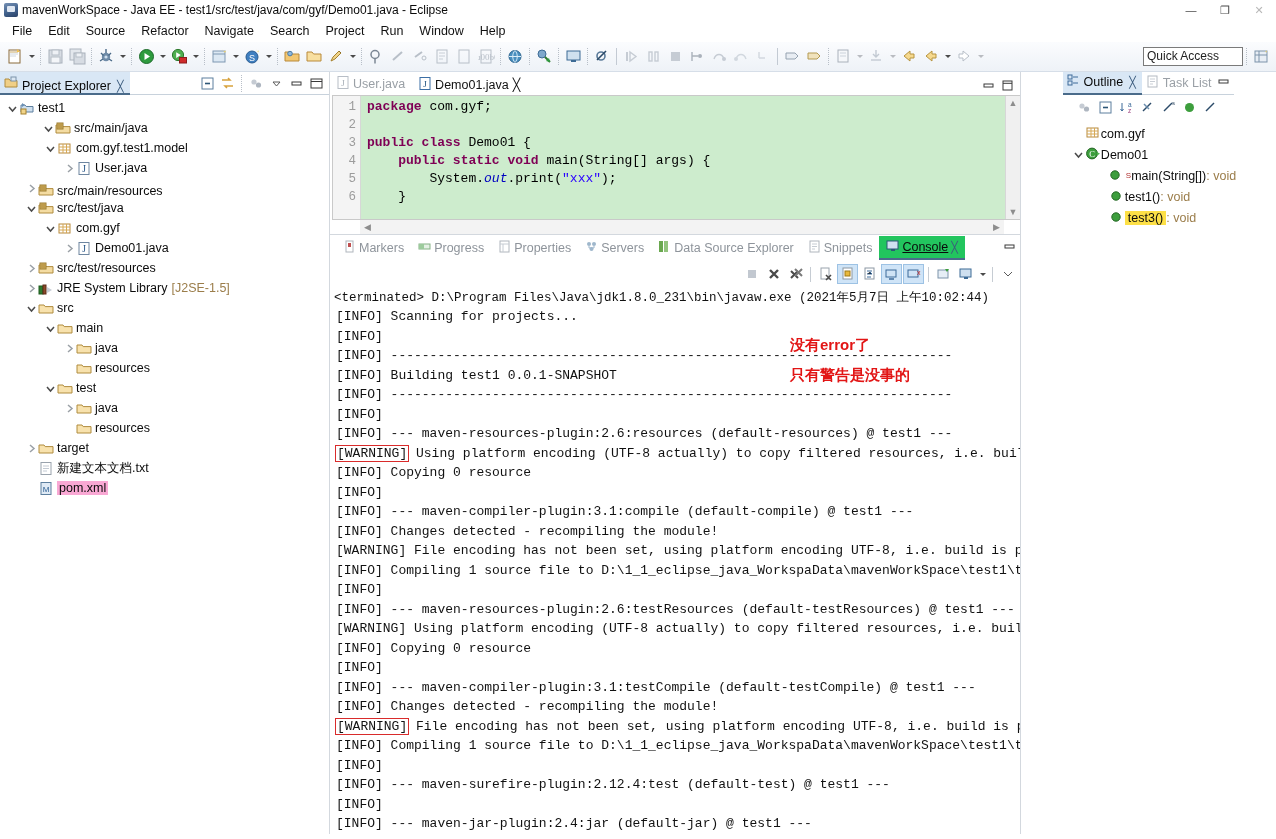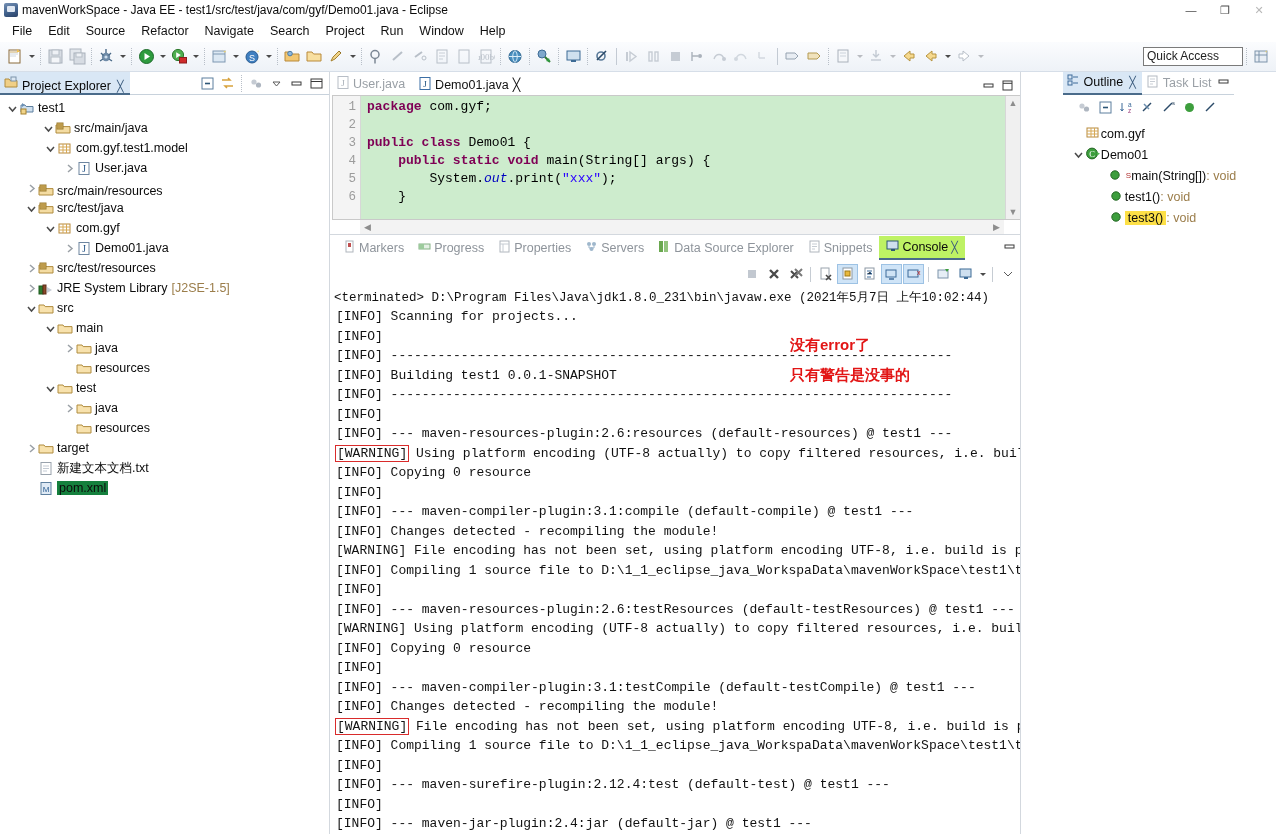--- a/index.html
+++ b/index.html
@@ -74,21 +74,21 @@
   .pe-tabbar { display:flex; align-items:center; height:23px; background:#fff; border-bottom:1px solid #c8d2dc;}
   .pe-tools { margin-left:auto; display:flex; align-items:center; gap:2px; padding-right:4px;}
   .pe-tool { width:18px; height:18px; display:flex; align-items:center; justify-content:center;}
   .tree { flex:1; overflow:hidden; padding-top:3px; background:#fff; font-size:12.5px; }
   .node { display:flex; align-items:center; height:20px; white-space:nowrap; }
   .twisty { width:12px; height:20px; display:flex; align-items:center; justify-content:center; flex:0 0 auto; color:#5a5a5a; }
   .twisty svg { display:block; }
   .node .nicon { width:17px; height:16px; margin-right:3px; flex:0 0 auto; display:flex; align-items:center; justify-content:center;}
   .node .nlabel { color:#0b0b0b; }
   .node .nsuffix { color:#9b7d4a; margin-left:4px; }
-  .node.selected .nlabel { background:#15803d; padding:0 2px; }
+  .node.selected .nlabel { background:#f9a8d4; padding:0 2px; }
 
   
   .center-col { flex:1; display:flex; flex-direction:column; min-width:0; }
 
   
   .editor-zone { height: 162px; display:flex; flex-direction:column; }
   .editor-tabbar { height:23px; display:flex; align-items:flex-end; background:#fff; position:relative; }
   .etab { display:flex; align-items:center; gap:4px; height:23px; padding:0 7px; font-size:12.5px; white-space:nowrap;}
   .etab.inactive { color:#9aa0a6; }
   .etab.active { background:#fff; border-top:2px solid #fff; color:#111; font-weight:400;}
@@ -103,21 +103,21 @@
   .str { color:#2a00ff; }
   .fld { color:#0000c0; font-style:italic; }
   .editor-vscroll { width:15px; background:#f0f0f0; border-left:1px solid #d7d7d7; display:flex; flex-direction:column; justify-content:space-between; align-items:center; padding:2px 0; }
   .editor-hscroll { height:14px; background:#f3f3f3; display:flex; align-items:center; justify-content:space-between; padding:0 4px; margin-left:30px; margin-right:16px; color:#8a8a8a;}
   .arrowglyph { font-size:9px; color:#8d8d8d; }
 
   
   .console-zone { flex:1; display:flex; flex-direction:column; min-height:0; border-top:1px solid #d3d8de;}
   .console-tabbar { height:26px; display:flex; align-items:center; background:#fff; position:relative; padding-left:6px;}
   .ctab { display:flex; align-items:center; gap:3px; height:24px; padding:0 7px; font-size:12.5px; white-space:nowrap; color:#8e949b;}
-  .ctab.active { background:#bef264; color:#0a0a0a; }
+  .ctab.active { background:#22c55e; color:#0a0a0a;text-decoration:underline; }
   .ctab .xmark{ color:#3b5b7d; font-size:11px;}
   .console-toolbar { height:26px; display:flex; align-items:center; justify-content:flex-end; gap:1px; padding-right:2px; background:#fff;}
   .ct { width:21px; height:20px; display:flex; align-items:center; justify-content:center;}
   .ct.on { background:#cfe4f7; border:1px solid #9dc2e4; }
   .ct-sep { width:1px; height:15px; border-left:1px solid #c6ccd3; margin:0 3px;}
   .console-head { font-family:"Liberation Mono", monospace; font-size:12.5px; padding:2px 0 1px 4px; color:#111; white-space:nowrap;}
   .console-out { flex:1; overflow:hidden; font-family:"Liberation Mono", monospace;
                  font-size:13px; line-height:19.5px; padding-left:6px; color:#111; position:relative; background:#fff;}
   .cline { white-space:pre; height:19.5px; }
   .warnbox { border:1px solid #d92b2b; padding:0 1px; margin:0 -1px; }

